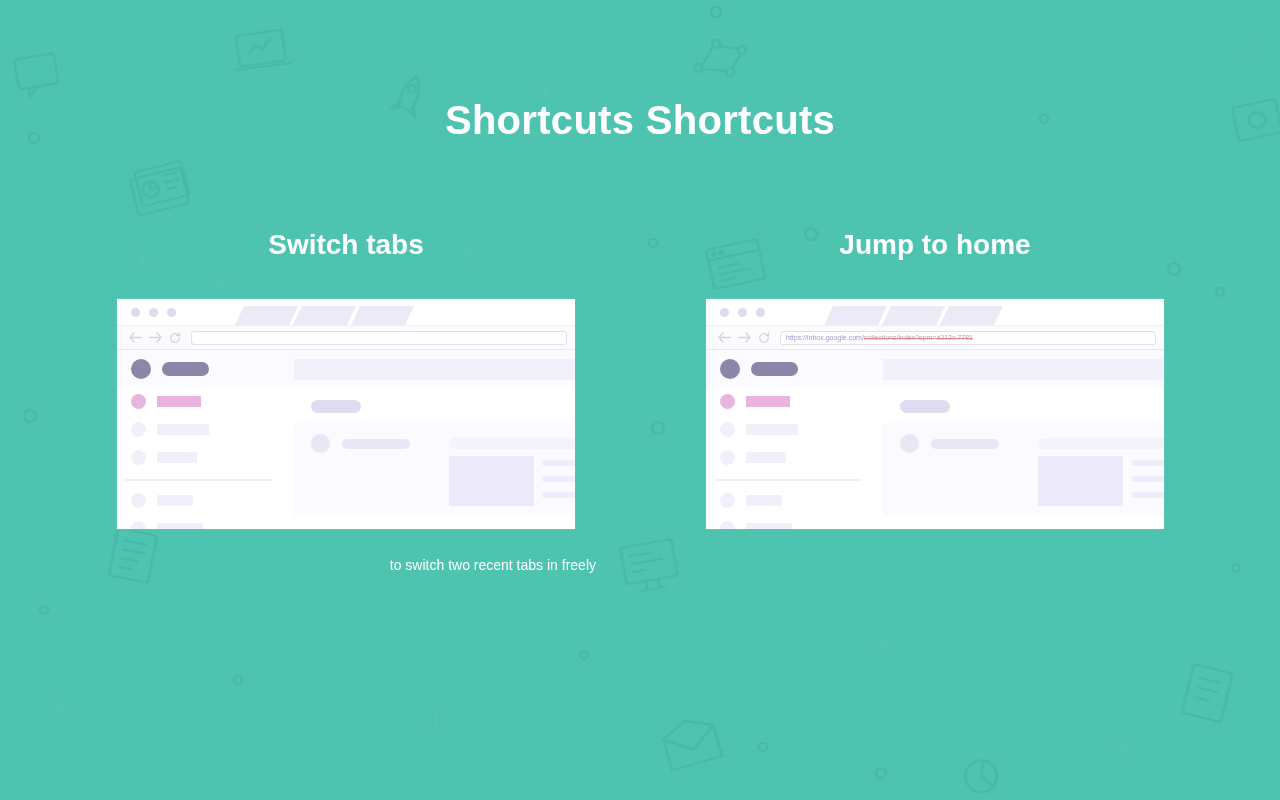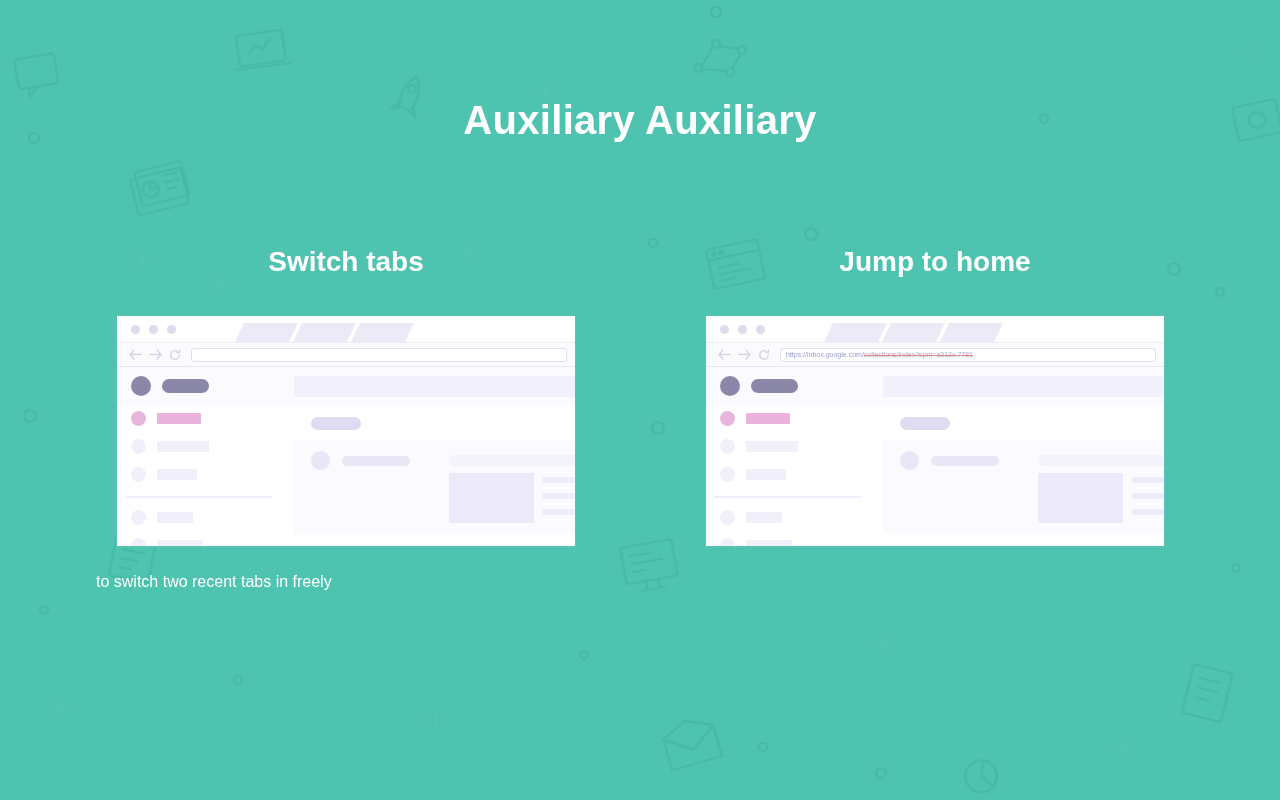--- a/index.html
+++ b/index.html
@@ -43,21 +43,20 @@
     position: absolute;
     top: 0;
     left: 0;
     width: 1280px;
     height: 800px;
   }
   .col {
     position: absolute;
     top: 225px;
     width: 590px;
-    margin-top: 17px;
   }
   .col-left  { left: 51px; }
   .col-right { left: 640px; }
 
   .col-heading {
     text-align: center;
     color: #ffffff;
     font-size: 28px;
     font-weight: bold;
     line-height: 40px;
@@ -313,23 +312,23 @@
     font-size: 21px;
     line-height: 26px;
     padding: 8px 22px;
     display: table;
     white-space: nowrap;
   }
 
   
   .caption {
     margin: 20px auto 0 auto;
-    text-align: left;
+    text-align: right;
     color: #ffffff;
-    font-size: 16px;
+    font-size: 14px;
     line-height: 30px;
     width: 500px;
   }
   .col-right .caption { width: 520px; }
 </style>
 </head>
 <body>
 
 <svg id="bg-pattern" viewBox="0 0 1280 800" xmlns="http://www.w3.org/2000/svg">
   <g stroke="#46b7a4" fill="none" stroke-width="2.2" opacity="0.85">
@@ -430,21 +429,21 @@
     <path d="M545 88 l0 12 M539 94 l12 0"></path>
     <path d="M792 102 l0 12 M786 108 l12 0"></path>
     <path d="M885 640 l0 12 M879 646 l12 0"></path>
     <path d="M1125 742 l0 12 M1119 748 l12 0"></path>
     <path d="M1248 44 l0 12 M1242 50 l12 0"></path>
     <path d="M62 702 l0 12 M56 708 l12 0"></path>
     <path d="M436 714 l0 12 M430 720 l12 0"></path>
   </g>
 </svg>
 
-<div class="page-title">Auxiliary Auxiliary</div>
+<div class="page-title">Shortcuts Shortcuts</div>
 
 <div class="columns">
 
   <div class="col col-left">
     <div class="col-heading">Switch tabs</div>
 
     <div class="mock-wrap">
       <div class="mock-tabbar">
         <div class="dots">
           <span class="dot"></span>

